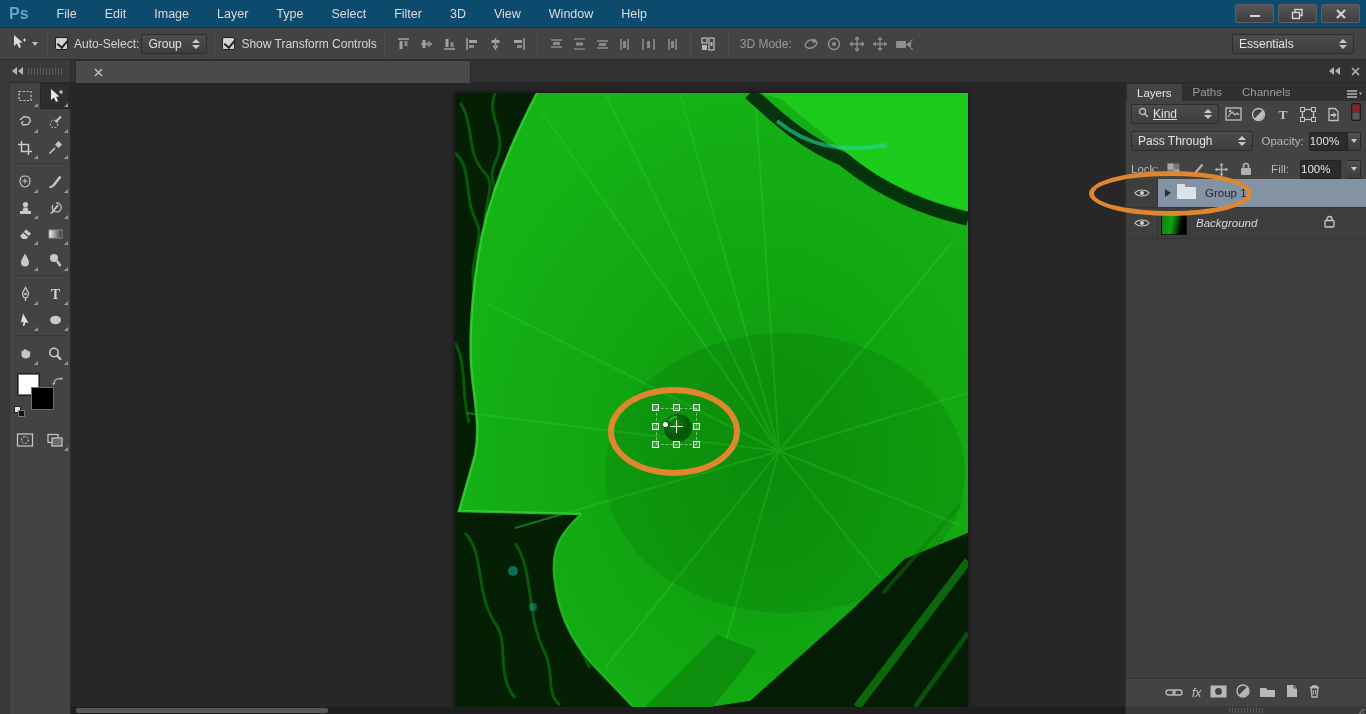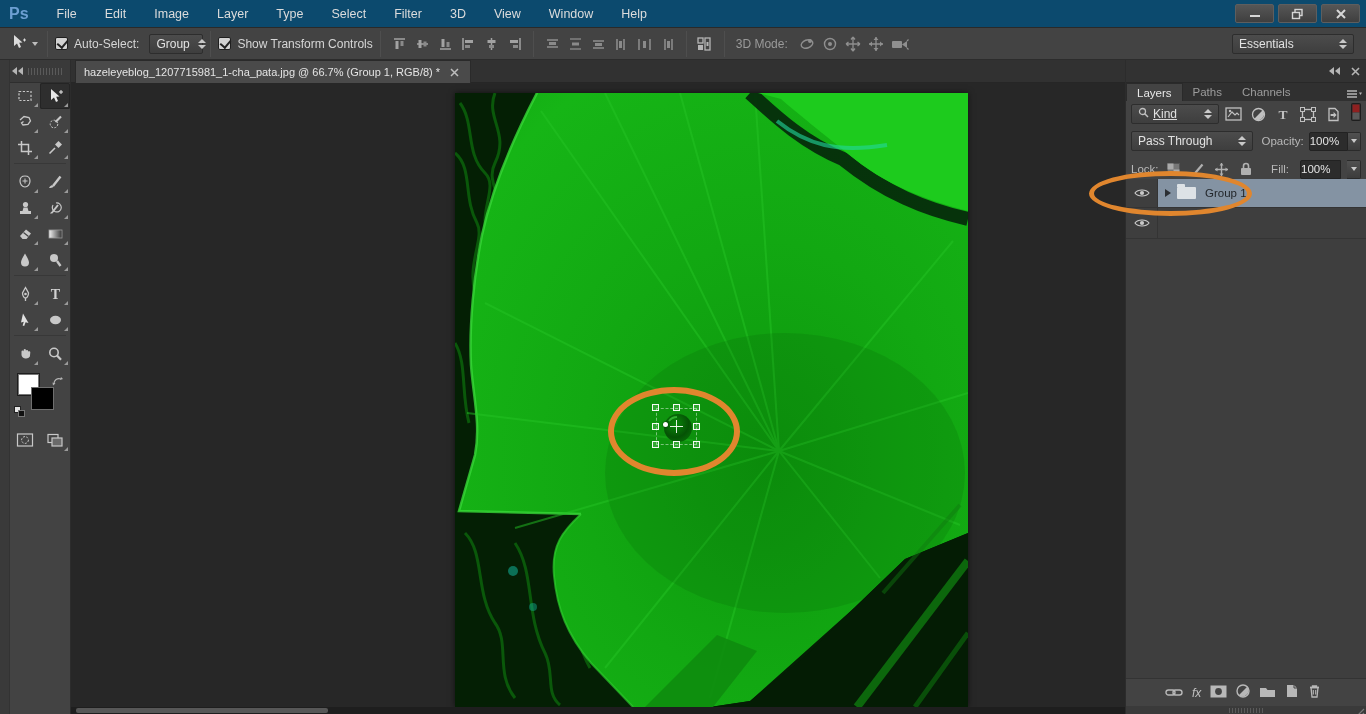--- a/index.html
+++ b/index.html
@@ -162,21 +162,21 @@
   <div id="move-tool-chip">
     <span><svg width="18" height="16">
           <path d="M4,1 L4,12 L7,9.5 L9,14 L11,13 L9.2,8.8 L12.5,8.5 Z" fill="#dcdcdc"></path>
           <path d="M13,6 h3 M14.5,4.5 v3" stroke="#dcdcdc" stroke-width="1"></path>
         </svg></span>
     <i class="dd-arrow"></i>
   </div>
   <div class="sep"></div>
   <span class="chk"></span>
   <span class="olabel">Auto-Select:</span>
-  <div class="dropdown" style="width:54px; margin-left:10px;text-align:right;">
+  <div class="dropdown" style="width:66px; margin-left:2px;text-align:right;">
     <span>Group</span>
     <span class="updn">
         <i class="u"></i>
         <i class="d"></i>
       </span>
   </div>
   <div class="sep"></div>
   <span class="chk"></span>
   <span class="olabel">Show Transform Controls</span>
   <div class="sep"></div>
@@ -500,21 +500,20 @@
           <rect x="6" y="6" width="10" height="8" fill="#6a6a6a" stroke="#c8c8c8" stroke-width="1.2"></rect>
         </svg>
         <i class="fly"></i>
       </div>
   </div>
 </div>
 
 <div id="doc-area" class="abs">
   <div id="doc-tabstrip">
     <div id="doc-tab">
-      <span>hazeleyeblog_1207715981_1-cha_pata.jpg @ 66.7% (Group 1, RGB/8) *</span>
       <span class="tab-close">
           <svg width="9" height="9">
             <path d="M1,1 L8,8 M8,1 L1,8" stroke="#bdbdbd" stroke-width="1.5"></path>
           </svg>
         </span>
     </div>
   </div>
 
   <div id="canvas-wrap">
     <svg width="513" height="614" viewBox="0 0 513 614">
@@ -742,20 +741,28 @@
         <span id="group-name">Group 1</span>
       </div>
     </div>
     <div class="lrow" id="row-bg">
       <div class="eye-cell">
         <span><svg width="16" height="10">
               <path d="M1,5 C4,1 12,1 15,5 C12,9 4,9 1,5 Z" fill="none" stroke="#c9c9c9" stroke-width="1.2"></path>
               <circle cx="8" cy="5" r="2.1" fill="#c9c9c9"></circle>
             </svg></span>
       </div>
+      <div class="rowbody">
+        <span id="bg-thumb"></span>
+        <span id="bg-name">Background</span>
+        <span id="bg-lock"><svg width="11" height="13">
+              <rect x="1" y="5.5" width="9" height="6.5" rx="1" fill="none" stroke="#c9c9c9" stroke-width="1.3"></rect>
+              <path d="M3,5.5 V3.8 a2.5,2.3 0 0 1 5,0 V5.5" fill="none" stroke="#c9c9c9" stroke-width="1.3"></path>
+            </svg></span>
+      </div>
     </div>
   </div>
 
   <div id="layers-footer">
     <span><svg width="18" height="11">
           <rect x="1" y="3" width="9" height="5" rx="2.5" fill="none" stroke="#b8b8b8" stroke-width="1.4"></rect>
           <rect x="8" y="3" width="9" height="5" rx="2.5" fill="none" stroke="#b8b8b8" stroke-width="1.4"></rect>
         </svg></span>
     <span id="fx-label">fx</span>
     <span><svg width="17" height="13">

